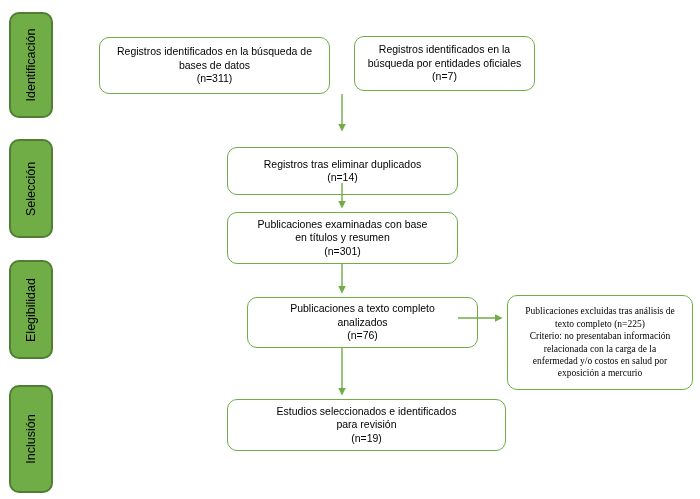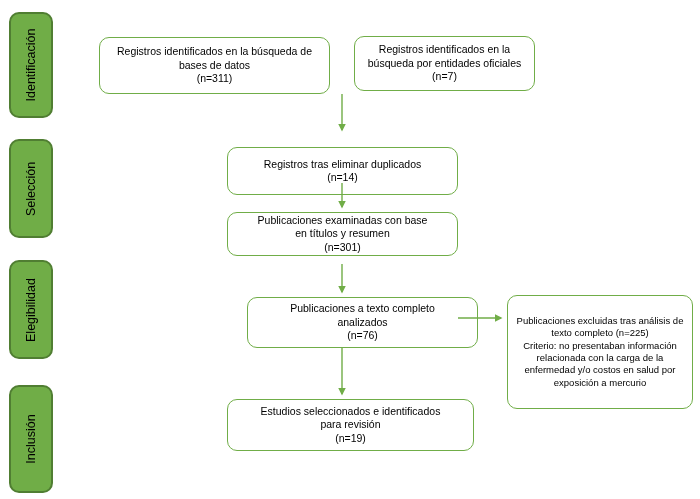--- a/index.html
+++ b/index.html
@@ -86,42 +86,42 @@
     <span class="btext">Registros identificados en la
 búsqueda por entidades oficiales
 (n=7)</span>
   </div>
 
   <div class="fbox" style="left:227px; top:135px; width:231px; height:48px;margin-top:12px;">
     <span class="btext">Registros tras eliminar duplicados
 (n=14)</span>
   </div>
 
-  <div class="fbox" style="left:227px; top:212px; width:231px; height:44px;">
+  <div class="fbox" style="left:227px; top:212px; width:231px; height:52px;">
     <span class="btext">Publicaciones examinadas con base
 en títulos y resumen
 (n=301)</span>
   </div>
 
   <div class="fbox" style="left:227px; top:297px; width:231px; height:51px;margin-left:20px;">
     <span class="btext">Publicaciones a texto completo
 analizados
 (n=76)</span>
   </div>
 
-  <div class="fbox small" style="left:507px; top:295px; width:186px; height:114px;">
+  <div class="fbox small" style="left:507px; top:295px; width:186px; height:95px;font-family:Liberation Serif, serif;">
     <span class="btext">Publicaciones excluidas tras análisis de
 texto completo (n=225)
 Criterio: no presentaban información
 relacionada con la carga de la
 enfermedad y/o costos en salud por
 exposición a mercurio</span>
   </div>
 
-  <div class="fbox" style="left:227px; top:399px; width:247px; height:52px;">
+  <div class="fbox" style="left:227px; top:399px; width:279px; height:52px;">
     <span class="btext">Estudios seleccionados e identificados
 para revisión
 (n=19)</span>
   </div>
 
   <svg class="arrows" width="700" height="499" viewBox="0 0 700 499">
     <defs>
       <marker id="ah" markerWidth="9" markerHeight="8" refX="6.5" refY="4" orient="auto" markerUnits="userSpaceOnUse">
         <path d="M0,0 L8,4 L0,8 Z" fill="#70AD47"></path>
       </marker>

